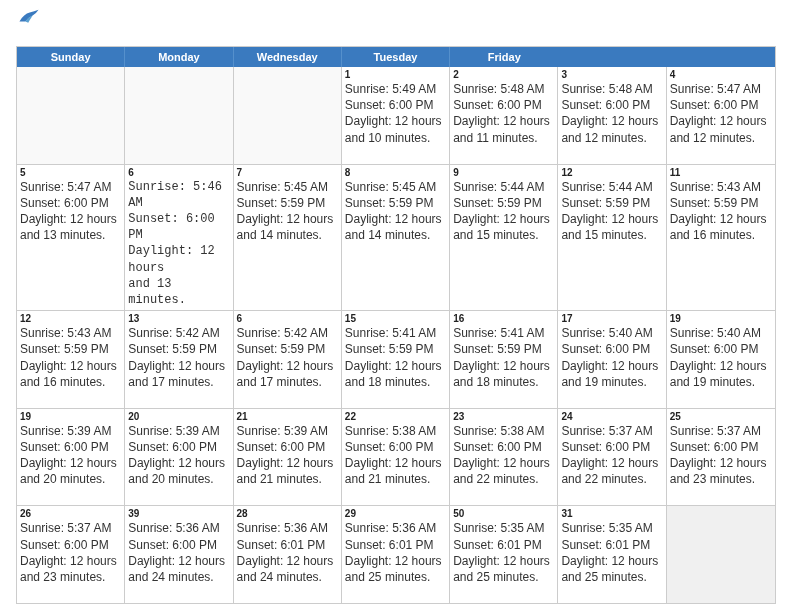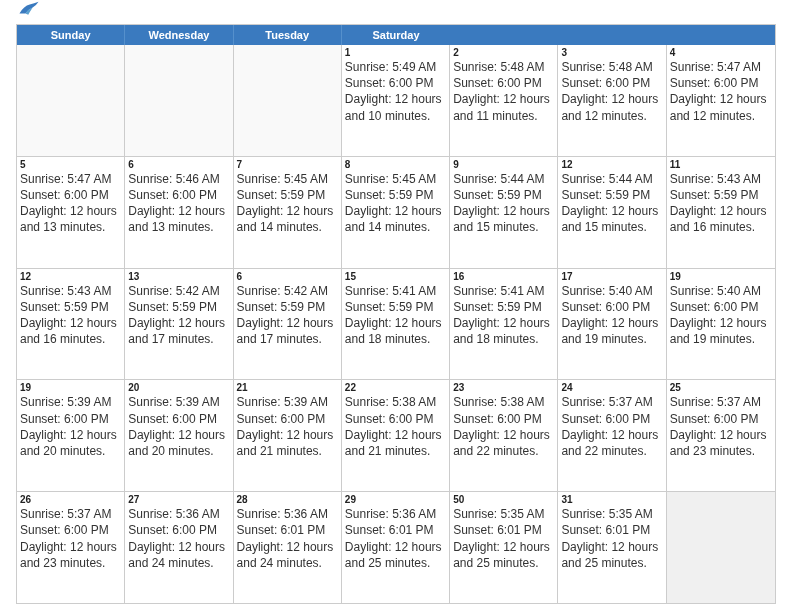--- a/index.html
+++ b/index.html
@@ -6,23 +6,24 @@
     body {
       font-family: Arial, sans-serif;
       background: #fff;
       width: 792px;
       height: 612px;
       overflow: hidden;
     }
     .page {
       width: 792px;
       height: 612px;
-      padding: 0 16px 8px 16px;
+      padding: 8px 16px 8px 16px;
       display: flex;
       flex-direction: column;
+      gap: 14px;
     }
     .header {
       display: flex;
       align-items: flex-start;
       justify-content: space-between;
       margin-bottom: 6px;
     }
     .logo-text-general {
       font-size: 16px;
       font-weight: bold;
@@ -137,23 +138,24 @@
     </div>
     <div class="title-block">
       <div class="title-month"></div>
       <div class="title-location"></div>
     </div>
   </div>
 
   <div class="calendar">
     <div class="cal-header-row">
     <div class="cal-header-cell">Sunday</div>
+        <div class="cal-header-cell">Monday</div>
         <div class="cal-header-cell">Wednesday</div>
         <div class="cal-header-cell">Tuesday</div>
-        <div class="cal-header-cell">Saturday</div>
+        <div class="cal-header-cell">Friday</div>
       </div>
     <div class="cal-body">
     <div class="cal-row">
           <div class="cal-cell empty"></div>
           <div class="cal-cell empty"></div>
           <div class="cal-cell empty"></div>
           <div class="cal-cell">
             <div class="day-num">1</div>
             <div class="cell-text" style="white-space: pre-line;">Sunrise: 5:49 AM
 Sunset: 6:00 PM
@@ -185,21 +187,21 @@
         <div class="cal-row">
           <div class="cal-cell">
             <div class="day-num">5</div>
             <div class="cell-text" style="white-space: pre-line;">Sunrise: 5:47 AM
 Sunset: 6:00 PM
 Daylight: 12 hours
 and 13 minutes.</div>
           </div>
           <div class="cal-cell">
             <div class="day-num">6</div>
-            <div class="cell-text" style="white-space: pre-line;">Sunrise: 5:46 AM
+            <div class="cell-text" style="white-space: pre-line; font-family: Liberation Mono, monospace;">Sunrise: 5:46 AM
 Sunset: 6:00 PM
 Daylight: 12 hours
 and 13 minutes.</div>
           </div>
           <div class="cal-cell">
             <div class="day-num">7</div>
             <div class="cell-text" style="white-space: pre-line;">Sunrise: 5:45 AM
 Sunset: 5:59 PM
 Daylight: 12 hours
 and 14 minutes.</div>
@@ -337,21 +339,21 @@
         </div>
         <div class="cal-row">
           <div class="cal-cell">
             <div class="day-num">26</div>
             <div class="cell-text" style="white-space: pre-line;">Sunrise: 5:37 AM
 Sunset: 6:00 PM
 Daylight: 12 hours
 and 23 minutes.</div>
           </div>
           <div class="cal-cell">
-            <div class="day-num">27</div>
+            <div class="day-num">39</div>
             <div class="cell-text" style="white-space: pre-line;">Sunrise: 5:36 AM
 Sunset: 6:00 PM
 Daylight: 12 hours
 and 24 minutes.</div>
           </div>
           <div class="cal-cell">
             <div class="day-num">28</div>
             <div class="cell-text" style="white-space: pre-line;">Sunrise: 5:36 AM
 Sunset: 6:01 PM
 Daylight: 12 hours

